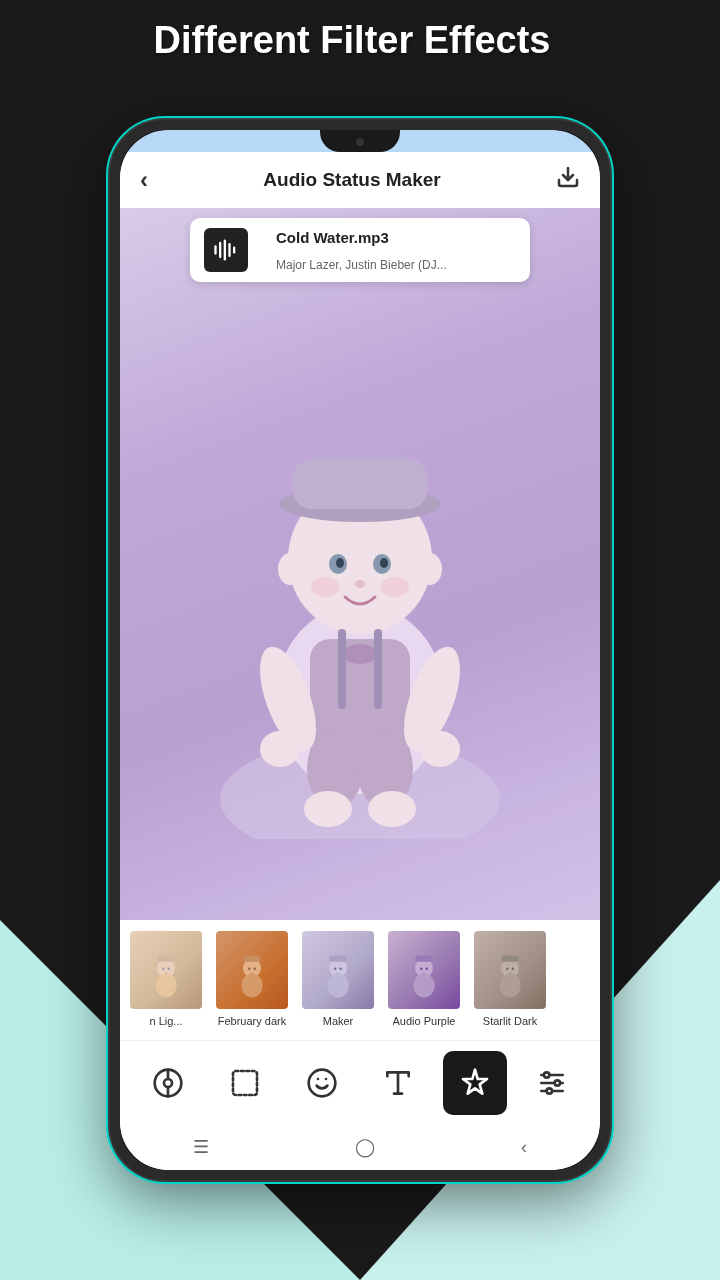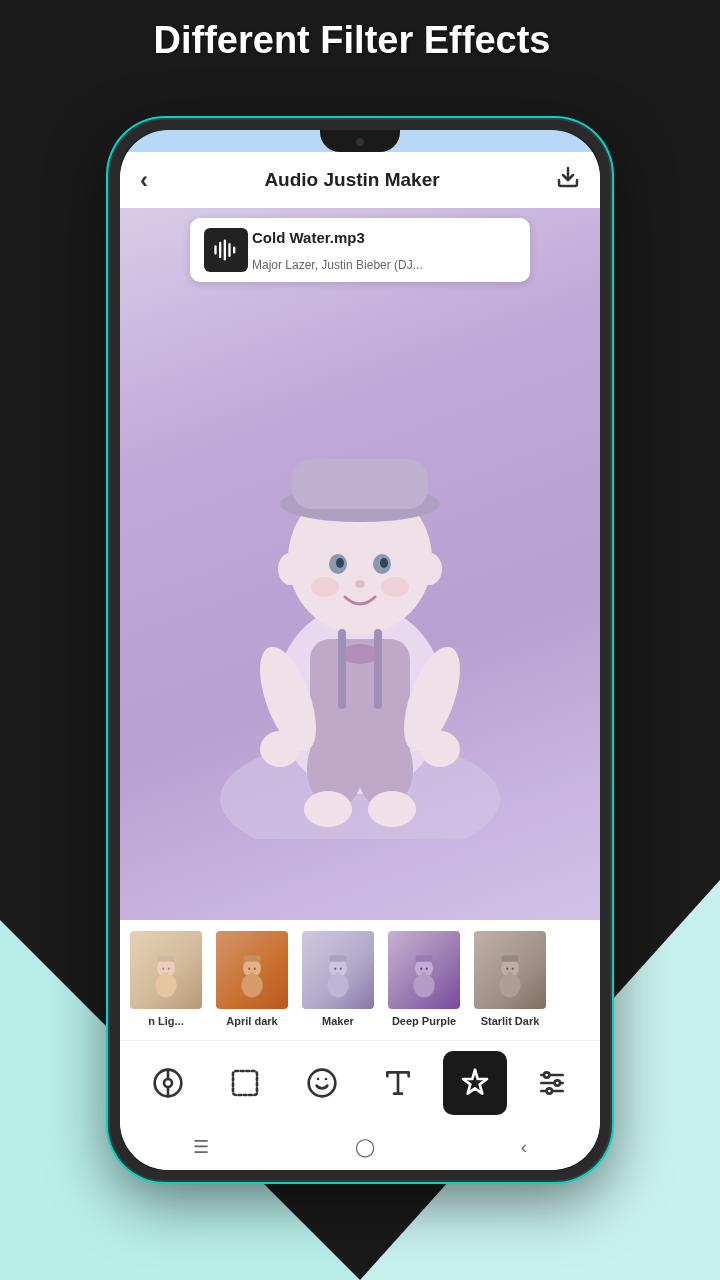--- a/index.html
+++ b/index.html
@@ -158,21 +158,21 @@
       position: absolute;
       top: 88px;
       left: 50%;
       transform: translateX(-50%);
       width: 340px;
       background: white;
       border-radius: 10px;
       padding: 10px 14px;
       display: flex;
       align-items: center;
-      gap: 4px;
+      gap: 28px;
       z-index: 10;
       box-shadow: 0 2px 8px rgba(0,0,0,0.15);
     }
 
     .audio-icon {
       width: 44px;
       height: 44px;
       background: #222;
       border-radius: 6px;
       display: flex;
@@ -229,21 +229,20 @@
       position: absolute;
       bottom: 130px;
       left: 0; right: 0;
       height: 120px;
       background: white;
       display: flex;
       align-items: center;
       padding: 16px 4px;
       gap: 2px;
       overflow: hidden;
-      font-weight: bold;
     }
 
     .filter-item {
       flex: 0 0 84px;
       height: 110px;
       display: flex;
       flex-direction: column;
       align-items: center;
       gap: 4px;
       cursor: pointer;
@@ -365,21 +364,21 @@
   <div class="side-btn-right"></div>
 
   <div class="phone-screen">
 
     <div class="notch">
       <div class="camera-dot"></div>
     </div>
 
     <div class="app-header">
       <div class="header-back">‹</div>
-      <div class="header-title">Audio Justin Maker</div>
+      <div class="header-title">Audio Status Maker</div>
       <div class="header-download">
         <svg width="24" height="24" viewBox="0 0 24 24" fill="none" stroke="#333" stroke-width="2.5" stroke-linecap="round" stroke-linejoin="round">
           <path d="M21 15v4a2 2 0 0 1-2 2H5a2 2 0 0 1-2-2v-4"></path>
           <polyline points="7 10 12 15 17 10"></polyline>
           <line x1="12" y1="15" x2="12" y2="3"></line>
         </svg>
       </div>
     </div>
 
     <div class="audio-bar">
@@ -473,21 +472,21 @@
             <svg width="50" height="65" viewBox="0 0 280 520" style="opacity:0.9">
               <ellipse cx="140" cy="240" rx="72" ry="75" fill="#e8b890"></ellipse>
               <rect x="72" y="140" width="136" height="50" rx="20" fill="#c89060"></rect>
               <ellipse cx="140" cy="380" rx="85" ry="95" fill="#d8a070"></ellipse>
               <ellipse cx="118" cy="245" rx="9" ry="10" fill="#886040"></ellipse>
               <ellipse cx="162" cy="245" rx="9" ry="10" fill="#886040"></ellipse>
               <path d="M125 278 Q140 292 155 278" stroke="#a06040" stroke-width="3" fill="none"></path>
             </svg>
           </div>
         </div>
-        <div class="filter-label">April dark</div>
+        <div class="filter-label">February dark</div>
       </div>
 
       <div class="filter-item filter-indigo">
         <div class="filter-thumb">
           <div class="filter-thumb-inner">
             <svg width="50" height="65" viewBox="0 0 280 520" style="opacity:0.9">
               <ellipse cx="140" cy="240" rx="72" ry="75" fill="#d0c8e0"></ellipse>
               <rect x="72" y="140" width="136" height="50" rx="20" fill="#a8a0c0"></rect>
               <ellipse cx="140" cy="380" rx="85" ry="95" fill="#c0b8d8"></ellipse>
               <ellipse cx="118" cy="245" rx="9" ry="10" fill="#6068a0"></ellipse>
@@ -505,21 +504,21 @@
             <svg width="50" height="65" viewBox="0 0 280 520" style="opacity:0.9">
               <ellipse cx="140" cy="240" rx="72" ry="75" fill="#c8b0d8"></ellipse>
               <rect x="72" y="140" width="136" height="50" rx="20" fill="#9878b8"></rect>
               <ellipse cx="140" cy="380" rx="85" ry="95" fill="#b8a0c8"></ellipse>
               <ellipse cx="118" cy="245" rx="9" ry="10" fill="#5840a0"></ellipse>
               <ellipse cx="162" cy="245" rx="9" ry="10" fill="#5840a0"></ellipse>
               <path d="M125 278 Q140 292 155 278" stroke="#8050b0" stroke-width="3" fill="none"></path>
             </svg>
           </div>
         </div>
-        <div class="filter-label">Deep Purple</div>
+        <div class="filter-label">Audio Purple</div>
       </div>
 
 
       <div class="filter-item filter-starlit-dark">
         <div class="filter-thumb">
           <div class="filter-thumb-inner">
             <svg width="50" height="65" viewBox="0 0 280 520" style="opacity:0.9">
               <ellipse cx="140" cy="240" rx="72" ry="75" fill="#c0b0a8"></ellipse>
               <rect x="72" y="140" width="136" height="50" rx="20" fill="#908880"></rect>
               <ellipse cx="140" cy="380" rx="85" ry="95" fill="#b0a098"></ellipse>

